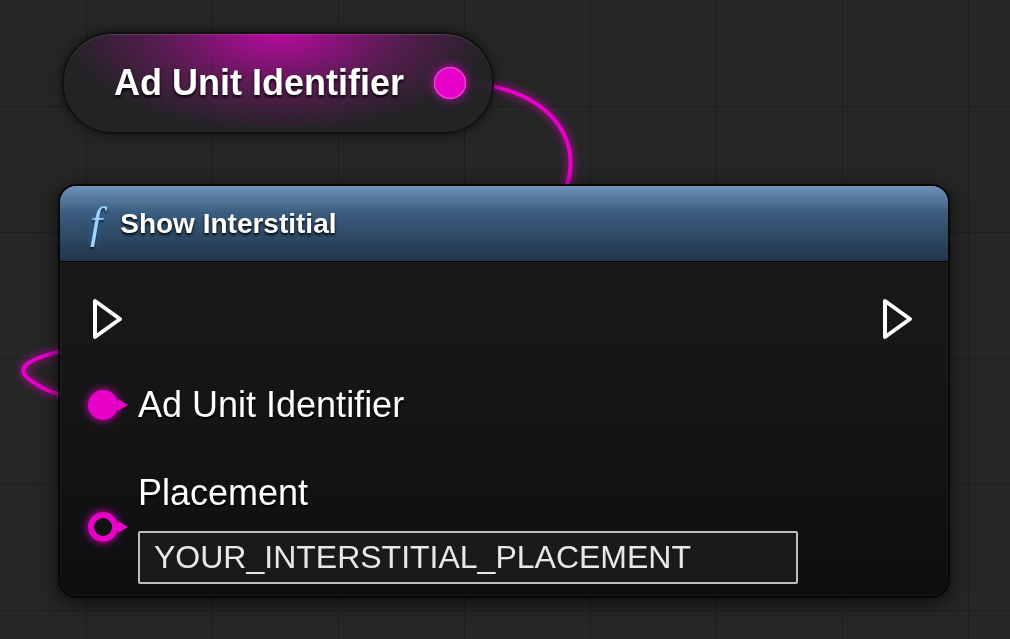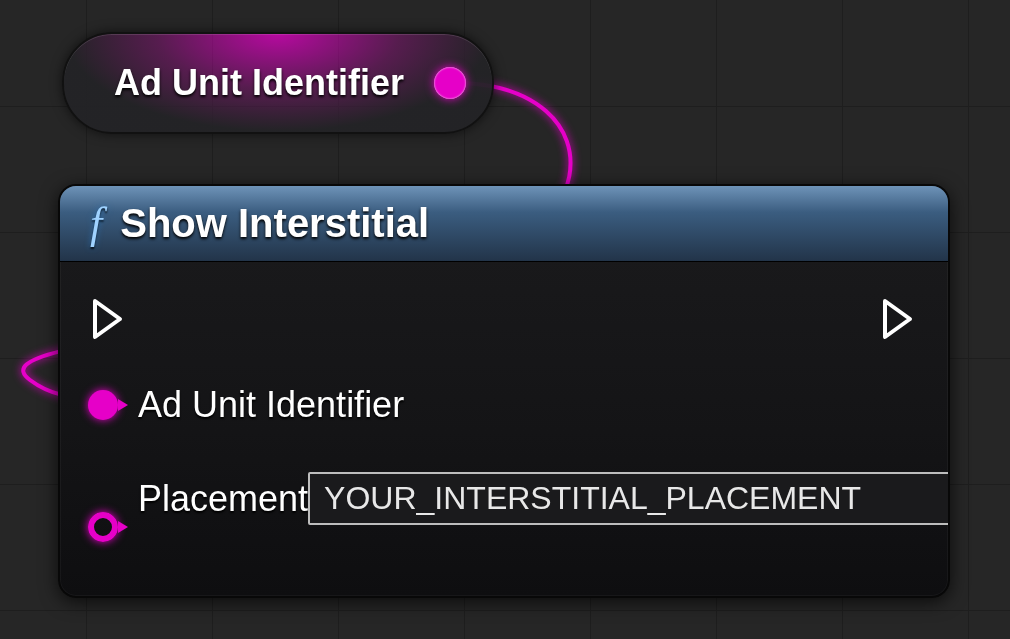--- a/index.html
+++ b/index.html
@@ -59,21 +59,21 @@
     gap: 18px;
   }
   .node-header .fglyph {
     font-family: "Georgia", serif;
     font-style: italic;
     font-size: 44px;
     color: #9fd2ff;
     text-shadow: 0 0 6px #2a6aa8, 0 2px 2px #000;
   }
   .node-header .title {
-    font-size: 40px; font-weight: 700; text-shadow: 0 2px 3px #000;
+    font-size: 28px; font-weight: 700; text-shadow: 0 2px 3px #000;
   }
   .node-body { position: relative; width: 100%; height: calc(100% - 76px); }
 
   
   .exec-pin {
     position: absolute;
     width: 34px; height: 42px;
   }
   .exec-pin svg { width: 100%; height: 100%; }
   .exec-in  { left: 32px;  top: 36px; }
@@ -99,21 +99,21 @@
     position: relative;
   }
   .row .pin-hollow::after{
     content:""; position:absolute; left:24px; top:3px;
     border-left:10px solid #e600c8; border-top:6px solid transparent; border-bottom:6px solid transparent;
   }
   .row-label { font-size: 36px; font-weight: 500; text-shadow: 0 2px 2px #000; }
 
   .row1 { top: 122px; }
   .row2 { top: 210px; align-items: flex-start; }
-  .row2 .col { display:flex; gap:0;align-items:center; }
+  .row2 .col { display:flex; flex-direction:column; gap:17px; }
   .row2 .pin-hollow { margin-top: 40px; }
 
   .text-input {
     font-size: 32px;
     color: #e8e8e8;
     background: #1a1a1c;
     border: 2px solid #bdbdbd;
     border-radius: 2px;
     padding: 6px 14px;
     min-width: 660px;

